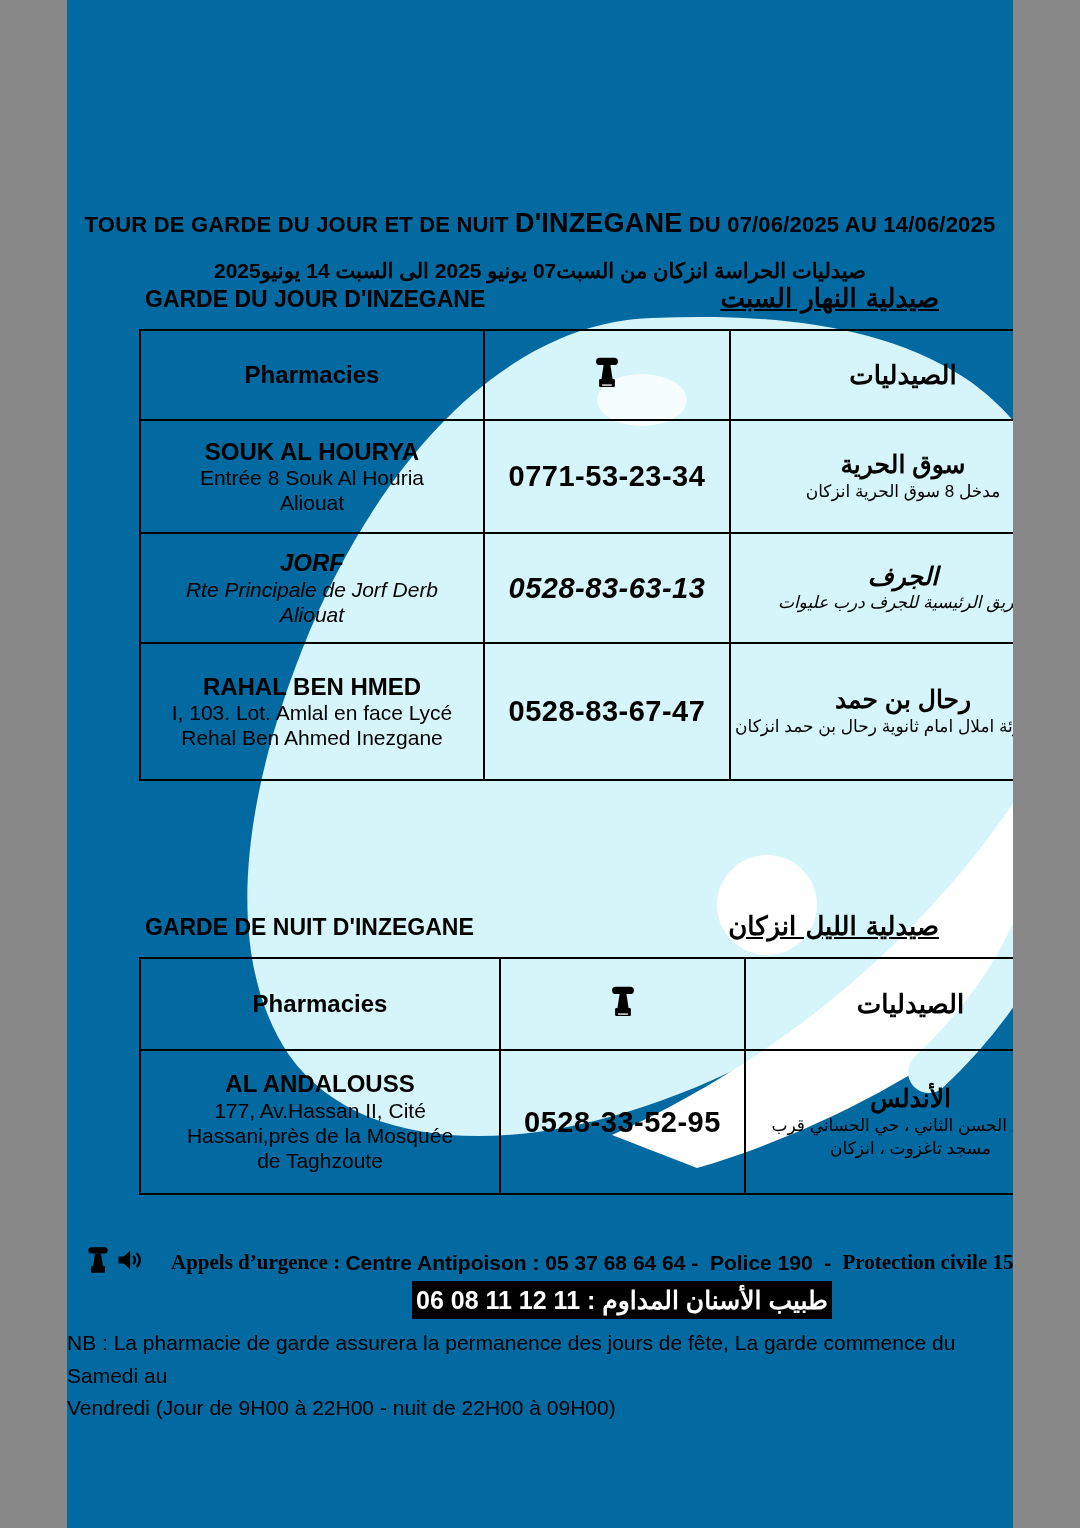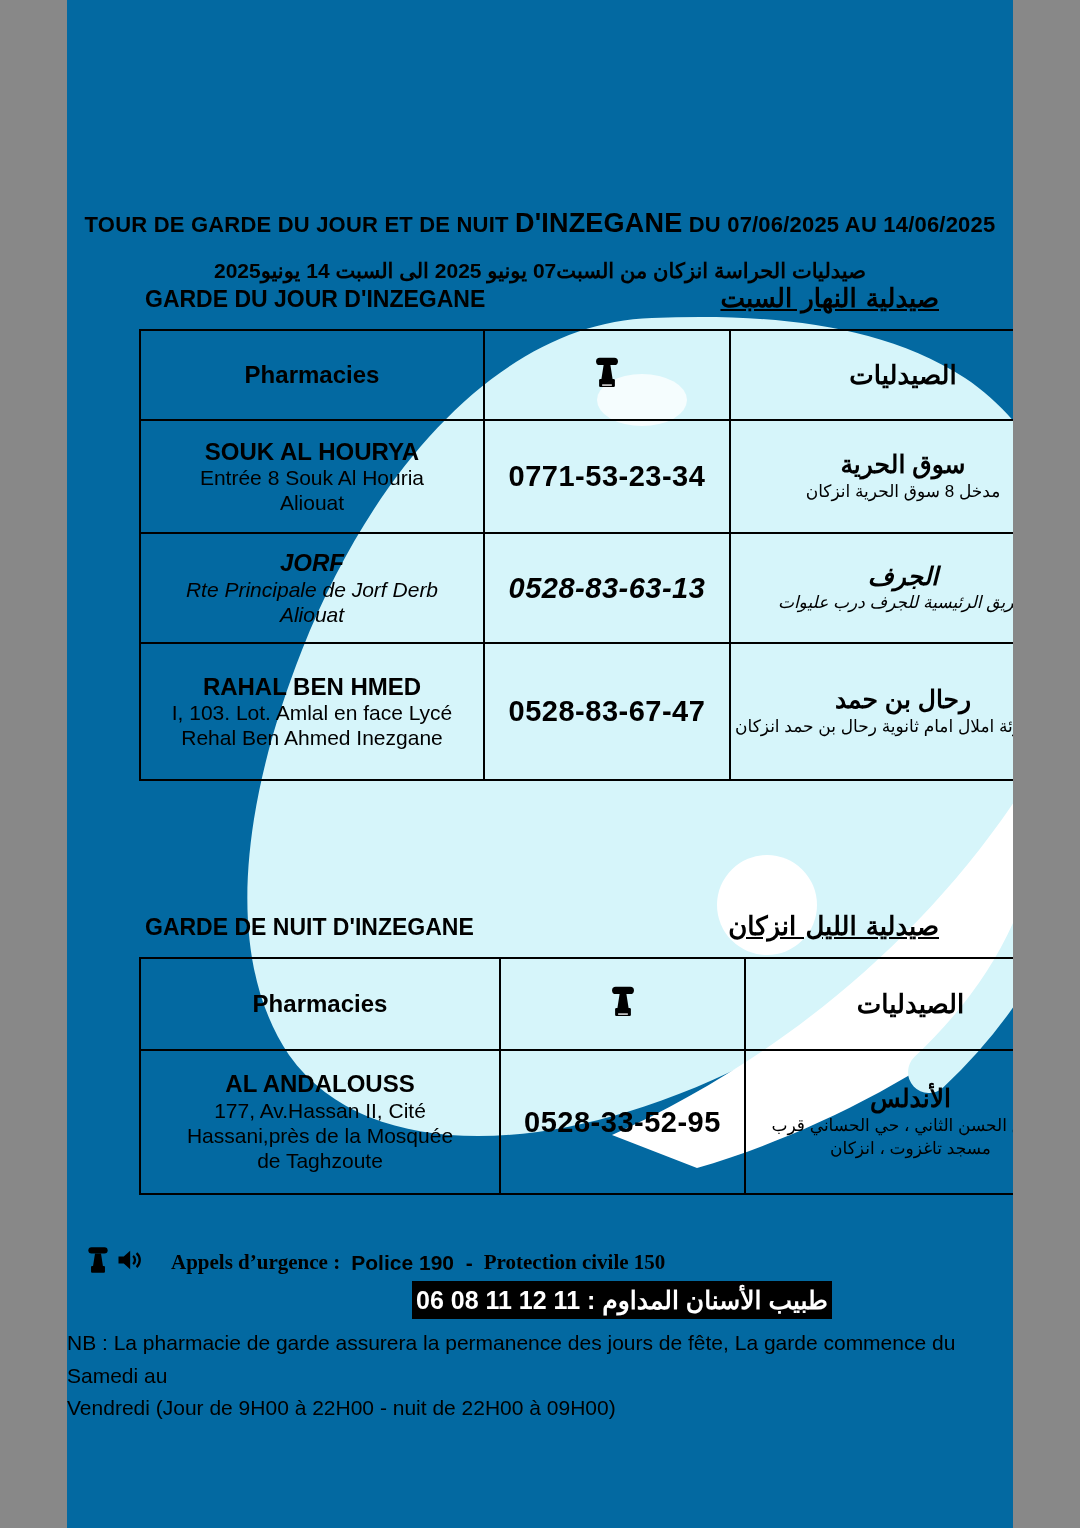--- a/index.html
+++ b/index.html
@@ -253,20 +253,21 @@
           <rect x="5.5" y="19.5" width="13" height="6.5" rx="1" fill="#000"></rect>
         </svg>
         <svg width="28" height="28" viewBox="0 0 24 24" xmlns="http://www.w3.org/2000/svg" style="margin-left:4px;">
           <path d="M3 9 v6 h4.5 l5.5 5 V4 L7.5 9 Z" fill="#000"></path>
           <path d="M15.5 8.5 a4.5 4.5 0 0 1 0 7" stroke="#000" stroke-width="2" fill="none"></path>
           <path d="M18.5 6 a8 8 0 0 1 0 12" stroke="#000" stroke-width="2" fill="none"></path>
         </svg>
       </span>
       <span class="seg-serif">Appels d’urgence</span>
         <span class="seg-serif sp"> : </span>
+        <span class="seg-sans sp">Centre Antipoison : 05 37 68 64 64 - </span>
         <span class="seg-sans sp"> Police 190 </span>
         <span class="seg-sans sp"> - </span>
         <span class="seg-serif sp"> Protection civile 150</span>
     </div>
 
     <div class="hotline">
       <span>06 08 11 12 11</span>
         <span class="sp" style="white-space:pre;"> : </span>
         <span class="lbl">طبيب الأسنان المداوم</span>
     </div>

